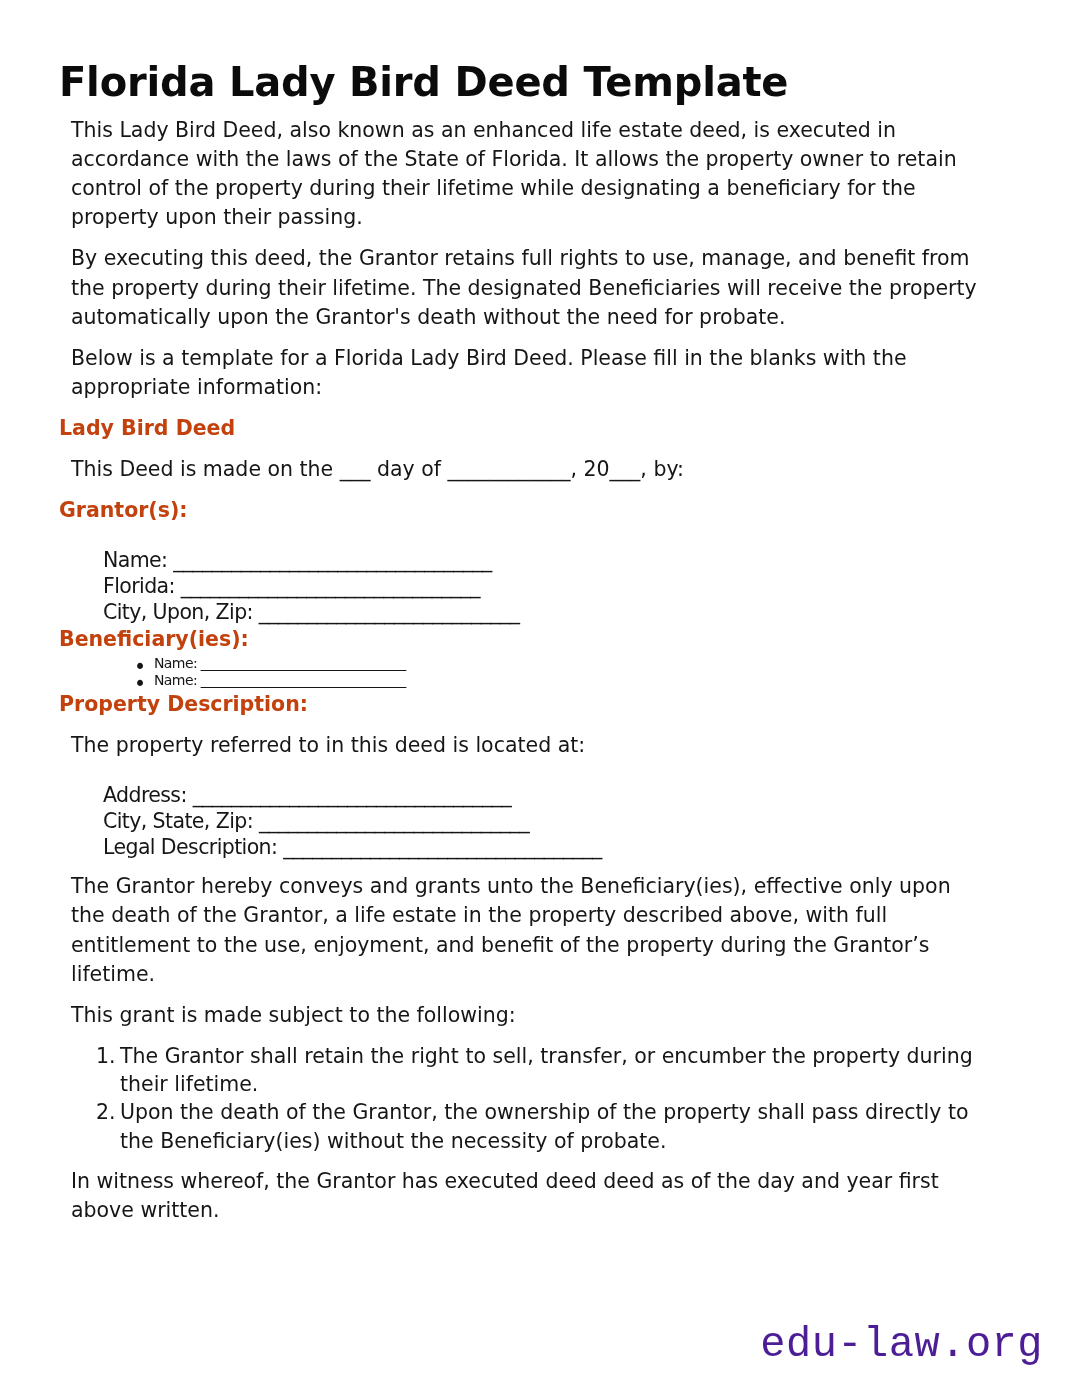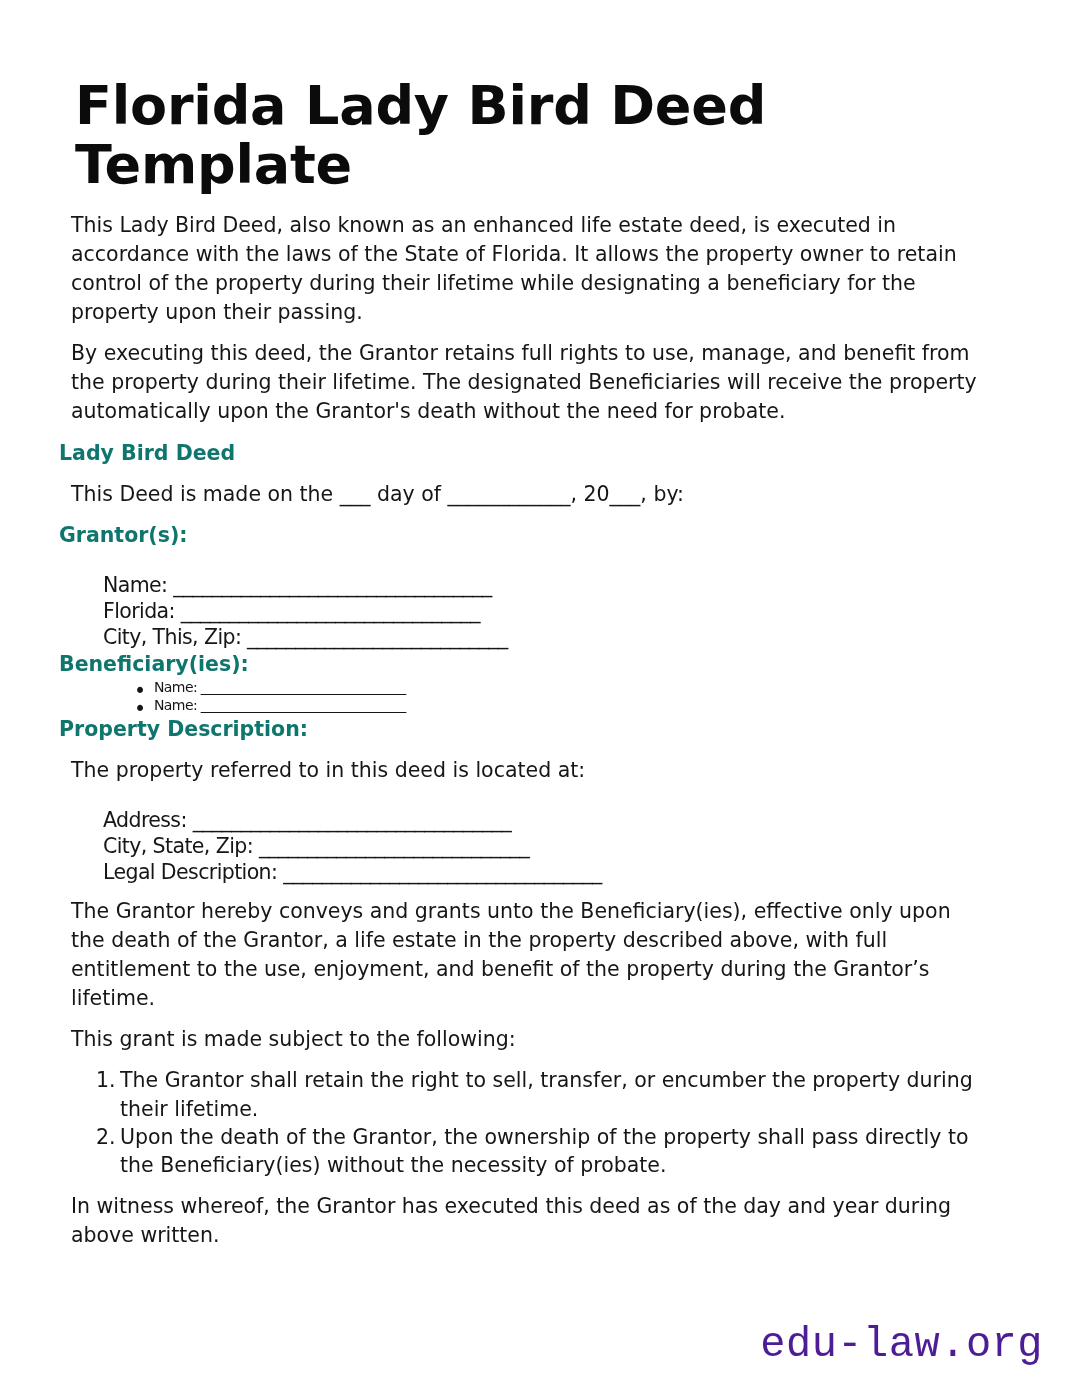--- a/index.html
+++ b/index.html
@@ -17,43 +17,43 @@
     color: #111111;
     -webkit-font-smoothing: antialiased;
   }
   .page {
     position: absolute;
     left: 59px;
     top: 0;
     width: 932px;
   }
   .doc-title {
-    font-size: 54px;
+    font-size: 40px;
     font-weight: bold;
     letter-spacing: -0.2px;
     line-height: 1.1;
-    margin: 16px;
+    margin: 0;
     padding-top: 60px;
     color: #0b0b0b;
   }
   p.body-text {
     font-size: 20.5px;
     line-height: 1.42;
     margin: 12px;
     color: #161616;
   }
   .gap-top-lg { margin-top: 31px; }
   .gap-top-md { margin-top: 26px; }
   .gap-top-sm { margin-top: 22px; }
   h2.section-heading {
     font-size: 20.5px;
     font-weight: bold;
     line-height: 1.42;
     margin: 0;
-    color: #0f766e;
+    color: #c2410c;
   }
   .field-block {
     font-size: 20.5px;
     line-height: 1.27;
     margin: 0;
     color: #161616;
     white-space: nowrap;
   }
   .blank {
     letter-spacing: -0.6px;
@@ -119,31 +119,32 @@
 <body>
 
 <div class="page">
 
   <h1 class="doc-title">Florida Lady Bird Deed Template</h1>
 
   <p class="body-text gap-top-lg">This Lady Bird Deed, also known as an enhanced life estate deed, is executed in accordance with the laws of the State of Florida. It allows the property owner to retain control of the property during their lifetime while designating a beneficiary for the property upon their passing.</p>
 
   <p class="body-text gap-top-md">By executing this deed, the Grantor retains full rights to use, manage, and benefit from the property during their lifetime. The designated Beneficiaries will receive the property automatically upon the Grantor's death without the need for probate.</p>
 
+  <p class="body-text gap-top-md">Below is a template for a Florida Lady Bird Deed. Please fill in the blanks with the appropriate information:</p>
 
   <h2 class="section-heading gap-top-md">Lady Bird Deed</h2>
 
   <p class="body-text gap-top-sm">This Deed is made on the ___ day of ____________, 20___, by:</p>
 
   <h2 class="section-heading gap-top-md">Grantor(s):</h2>
 
   <div class="gap-top-sm">
     <div class="field-block blank">Name: _________________________________</div>
     <div class="field-block blank">Florida: _______________________________</div>
-    <div class="field-block blank">City, This, Zip: ___________________________</div>
+    <div class="field-block blank">City, Upon, Zip: ___________________________</div>
   </div>
 
   <h2 class="section-heading gap-top-md">Beneficiary(ies):</h2>
 
   <ul class="bullet-list gap-top-sm">
     <li class="blank">Name: ________________________________</li>
     <li class="blank">Name: ________________________________</li>
   </ul>
 
   <h2 class="section-heading gap-top-md">Property Description:</h2>
@@ -159,17 +160,17 @@
 
   <p class="body-text gap-top-md">The Grantor hereby conveys and grants unto the Beneficiary(ies), effective only upon the death of the Grantor, a life estate in the property described above, with full entitlement to the use, enjoyment, and benefit of the property during the Grantor’s lifetime.</p>
 
   <p class="body-text gap-top-md">This grant is made subject to the following:</p>
 
   <ol class="numbered-list gap-top-sm">
     <li>The Grantor shall retain the right to sell, transfer, or encumber the property during their lifetime.</li>
     <li>Upon the death of the Grantor, the ownership of the property shall pass directly to the Beneficiary(ies) without the necessity of probate.</li>
   </ol>
 
-  <p class="body-text gap-top-md">In witness whereof, the Grantor has executed this deed as of the day and year during above written.</p>
+  <p class="body-text gap-top-md">In witness whereof, the Grantor has executed deed deed as of the day and year first above written.</p>
 
 </div>
 
 <div class="watermark">edu-law.org</div>
 
 </body></html>

